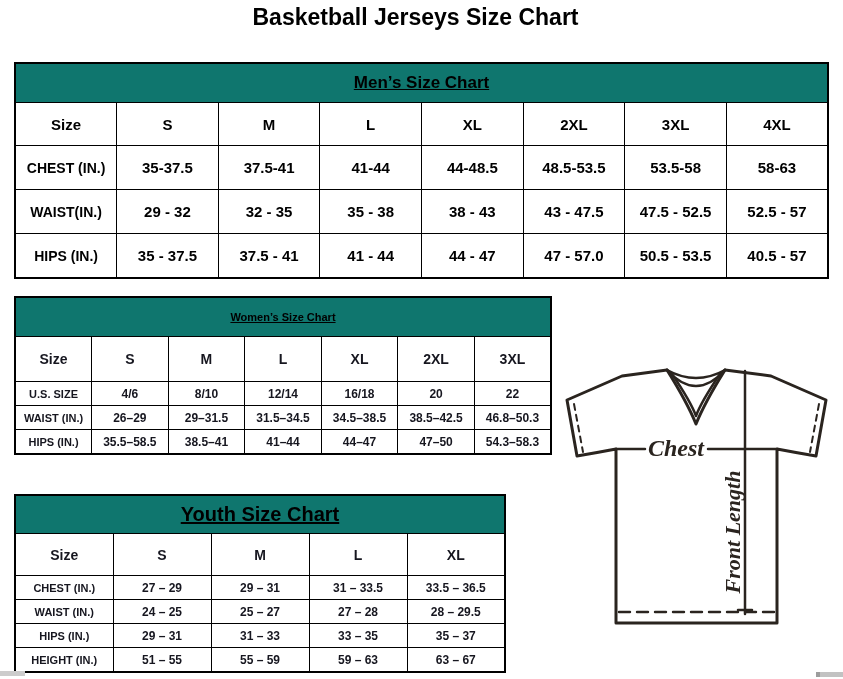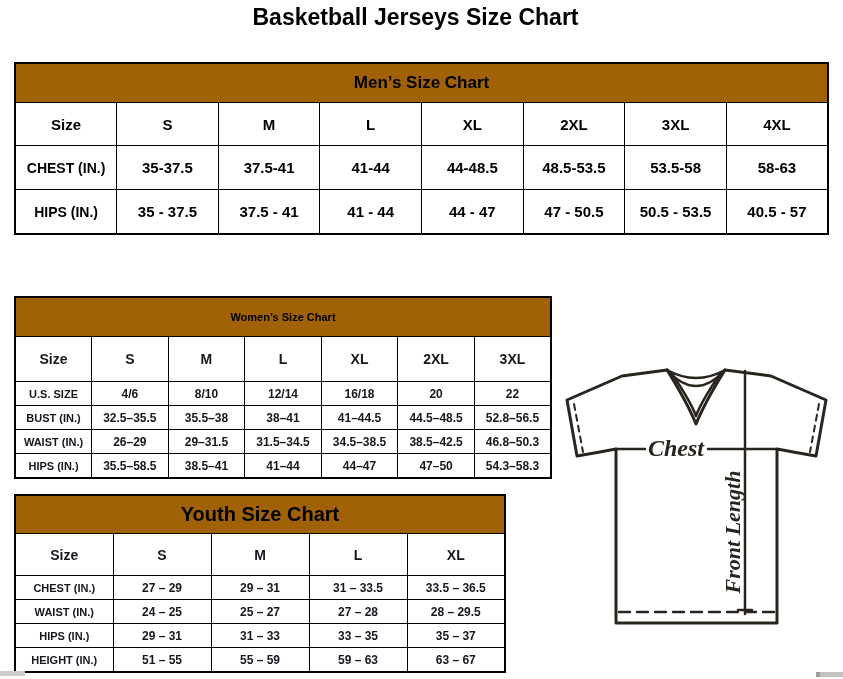--- a/index.html
+++ b/index.html
@@ -15,21 +15,21 @@
     font-size:23px;font-weight:bold;color:#000;
   }
 
   table{
     border-collapse:collapse;table-layout:fixed;position:absolute;background:#fff;
   }
   th,td{
     border:1.5px solid #000;text-align:center;vertical-align:middle;
     padding:0;font-weight:bold;overflow:hidden;white-space:nowrap;
   }
-  .tbl-title{background:#a16207;}
+  .tbl-title{background:#0f766e;text-decoration:underline;}
 
   
   #mens{left:14px;top:62px;width:815px;border:2.5px solid #000;color:#000;}
   #mens .tbl-title{height:38px;font-size:17px;}
   #mens tr.cols th{height:42px;font-size:15px;}
   #mens tr.cols th:nth-child(1){width:119px;}
   #mens td{height:43px;font-size:15px;}
   #mens td.row-label{font-size:14px;}
 
   
@@ -94,26 +94,36 @@
           <td class="row-label">CHEST (IN.)</td>
           <td>35-37.5</td>
           <td>37.5-41</td>
           <td>41-44</td>
           <td>44-48.5</td>
           <td>48.5-53.5</td>
           <td>53.5-58</td>
           <td>58-63</td>
         </tr>
         <tr>
+          <td class="row-label">WAIST(IN.)</td>
+          <td>29 - 32</td>
+          <td>32 - 35</td>
+          <td>35 - 38</td>
+          <td>38 - 43</td>
+          <td>43 - 47.5</td>
+          <td>47.5 - 52.5</td>
+          <td>52.5 - 57</td>
+        </tr>
+        <tr>
           <td class="row-label">HIPS (IN.)</td>
           <td>35 - 37.5</td>
           <td>37.5 - 41</td>
           <td>41 - 44</td>
           <td>44 - 47</td>
-          <td>47 - 50.5</td>
+          <td>47 - 57.0</td>
           <td>50.5 - 53.5</td>
           <td>40.5 - 57</td>
         </tr>
       </tbody>
     </table>
 
   <table id="womens">
       <thead>
         <tr>
           <th colspan="7" class="tbl-title">Women’s Size Chart</th>
@@ -132,29 +142,20 @@
         <tr>
           <td class="row-label">U.S. SIZE</td>
           <td>4/6</td>
           <td>8/10</td>
           <td>12/14</td>
           <td>16/18</td>
           <td>20</td>
           <td>22</td>
         </tr>
         <tr>
-          <td class="row-label">BUST (IN.)</td>
-          <td>32.5–35.5</td>
-          <td>35.5–38</td>
-          <td>38–41</td>
-          <td>41–44.5</td>
-          <td>44.5–48.5</td>
-          <td>52.8–56.5</td>
-        </tr>
-        <tr>
           <td class="row-label">WAIST (IN.)</td>
           <td>26–29</td>
           <td>29–31.5</td>
           <td>31.5–34.5</td>
           <td>34.5–38.5</td>
           <td>38.5–42.5</td>
           <td>46.8–50.3</td>
         </tr>
         <tr>
           <td class="row-label">HIPS (IN.)</td>

